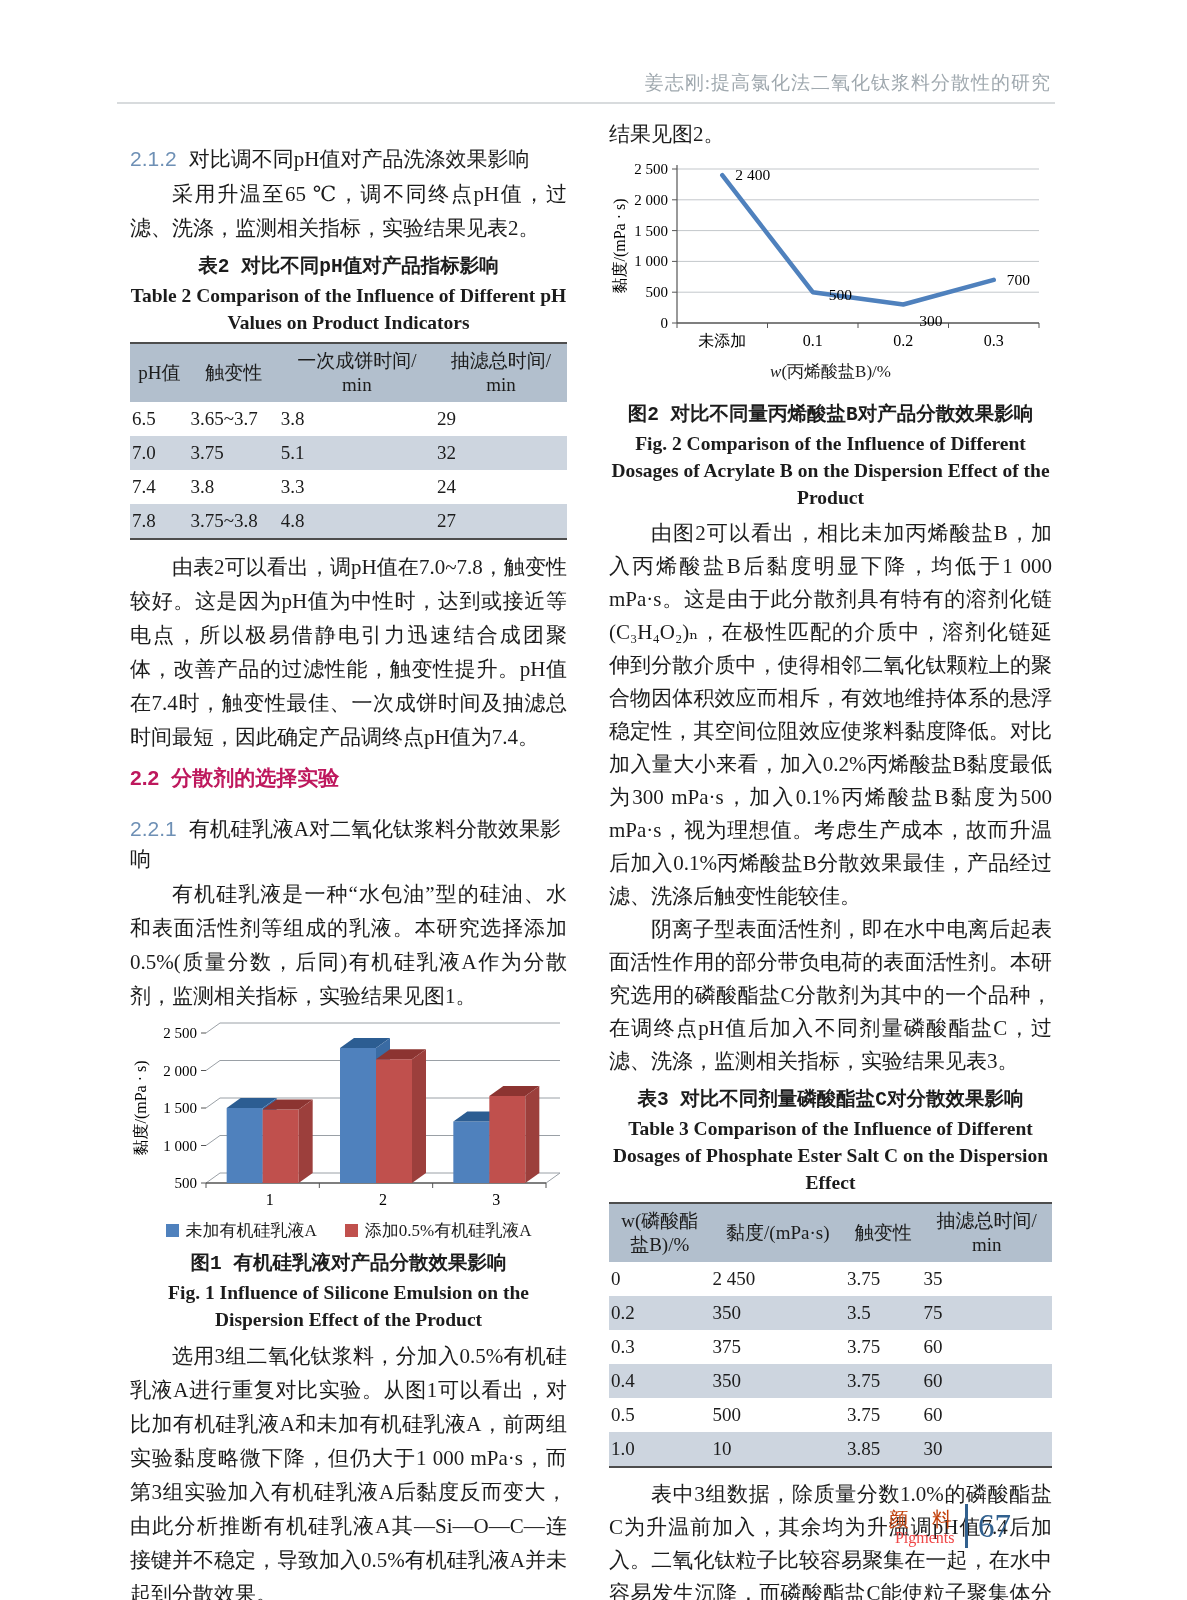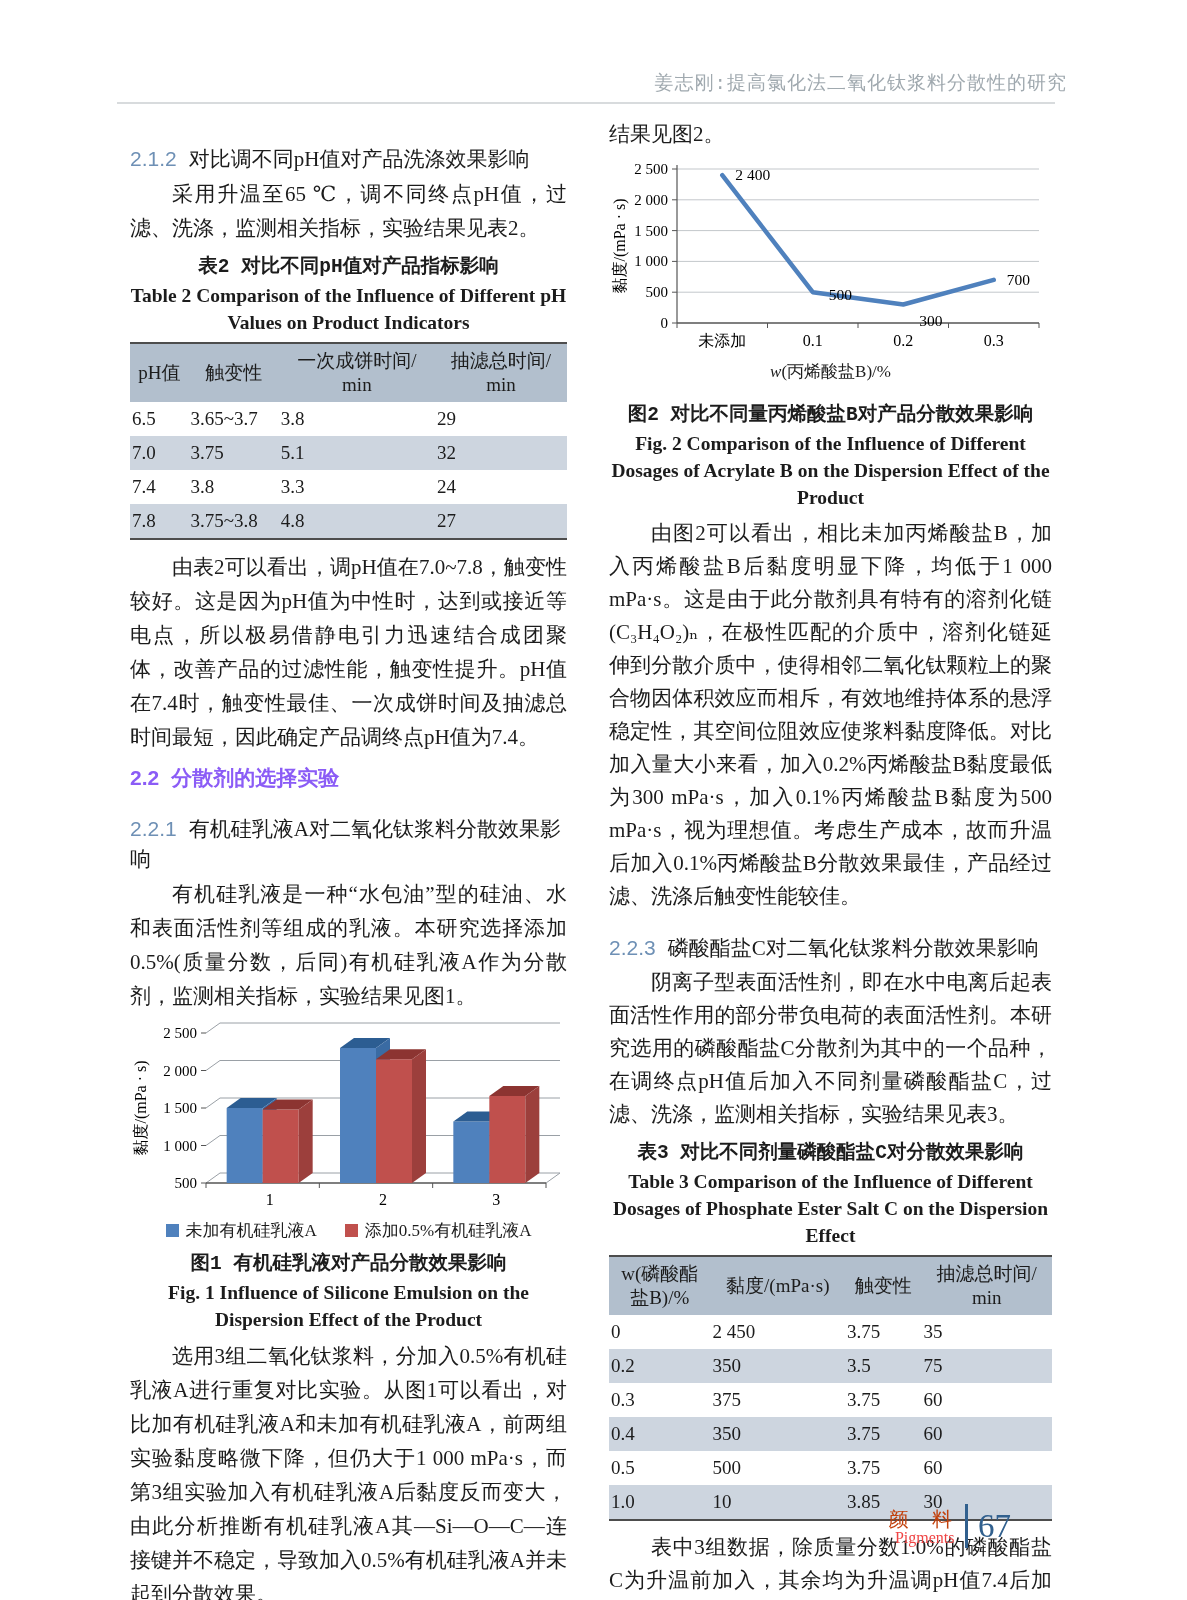--- a/index.html
+++ b/index.html
@@ -1,33 +1,33 @@
 <!DOCTYPE html>
 <html lang="zh"><head>
 <meta charset="utf-8">
 <style>
   html,body{margin:0;padding:0;}
   body{background:#ffffff;font-family:"Liberation Serif","DejaVu Serif",serif;color:#1c1c1c;}
   .page{position:relative;width:1187px;height:1600px;background:#fff;overflow:hidden;}
 
-  .page-header{position:absolute;top:70px;left:146px;width:921px;text-align:right;
-    font-family:Liberation Mono, monospace;font-size:19px;color:#a0a9af;letter-spacing:1px;}
+  .page-header{position:absolute;top:70px;left:130px;width:921px;text-align:right;
+    font-family:Liberation Serif, serif;font-size:19px;color:#a0a9af;letter-spacing:1px;}
   .header-rule{position:absolute;top:102px;left:117px;width:938px;border-top:2px solid #d8dbdd;}
 
   .col{position:absolute;}
   .col-left{left:130px;top:124px;width:437px;}
   .col-right{left:609px;top:118px;width:443px;}
 
   p.body{font-size:21px;line-height:34px;text-align:justify;margin:0;}
   .col-right p.body{line-height:33px;}
   p.ind{text-indent:2em;}
 
   .h3{font-size:21px;line-height:30px;margin:20px 0 3px;}
   .h3 .num{color:#6e90b5;font-family:"Liberation Sans","DejaVu Sans",sans-serif;margin-right:12px;}
-  .h2{font-family:"Liberation Sans","DejaVu Sans",sans-serif;font-weight:bold;color:#8b5cf6;
+  .h2{font-family:"Liberation Sans","DejaVu Sans",sans-serif;font-weight:bold;color:#be185d;
     font-size:21px;line-height:32px;margin:8px 0 2px;}
   .h2 .num{margin-right:12px;}
 
   .cap-zh{font-family:Liberation Mono, monospace;font-weight:bold;font-size:19.5px;
     text-align:center;line-height:28px;margin:8px 0 0;}
   .cap-en{font-weight:bold;font-size:19.5px;text-align:center;line-height:27px;margin:1px 0 6px;}
 
   table.data{width:100%;border-collapse:collapse;margin:6px 0 10px;
     border-top:2px solid #4d4d4d;border-bottom:2px solid #4d4d4d;}
   table.data th{background:#b2bfcd;font-weight:normal;font-size:19px;line-height:24px;
@@ -215,21 +215,20 @@
           <text x="310.25" y="170.52" font-size="15.5">300</text>
           <text x="397.75" y="129.88" font-size="15.5">700</text>
           <text x="16" y="91" text-anchor="middle" font-size="16" transform="rotate(-90 16 91)">黏度/(mPa · s)</text>
         </svg>
       <p class="xlabel"><span class="w-it">w</span><span>(丙烯酸盐B)/%</span></p>
       <p class="cap-zh">图2  对比不同量丙烯酸盐B对产品分散效果影响</p>
       <p class="cap-en">Fig. 2  Comparison of the Influence of Different Dosages of Acrylate B on the Dispersion Effect of the Product</p>
     </div>
 
     <p class="body ind">由图2可以看出，相比未加丙烯酸盐B，加入丙烯酸盐B后黏度明显下降，均低于1 000 mPa·s。这是由于此分散剂具有特有的溶剂化链(C₃H₄O₂)ₙ，在极性匹配的介质中，溶剂化链延伸到分散介质中，使得相邻二氧化钛颗粒上的聚合物因体积效应而相斥，有效地维持体系的悬浮稳定性，其空间位阻效应使浆料黏度降低。对比加入量大小来看，加入0.2%丙烯酸盐B黏度最低为300 mPa·s，加入0.1%丙烯酸盐B黏度为500 mPa·s，视为理想值。考虑生产成本，故而升温后加入0.1%丙烯酸盐B分散效果最佳，产品经过滤、洗涤后触变性能较佳。</p>
-    <p class="h3"><span class="num">2.2.3</span><span>磷酸酯盐C对二氧化钛浆料分散效果影响</span></p>
     <p class="body ind">阴离子型表面活性剂，即在水中电离后起表面活性作用的部分带负电荷的表面活性剂。本研究选用的磷酸酯盐C分散剂为其中的一个品种，在调终点pH值后加入不同剂量磷酸酯盐C，过滤、洗涤，监测相关指标，实验结果见表3。</p>
 
     <p class="cap-zh">表3  对比不同剂量磷酸酯盐C对分散效果影响</p>
     <p class="cap-en">Table 3  Comparison of the Influence of Different Dosages of Phosphate Ester Salt C on the Dispersion Effect</p>
     <table class="data">
         <thead>
           <tr>
             <th>w(磷酸酯
 盐B)/%</th>
             <th>黏度/(mPa·s)</th>

